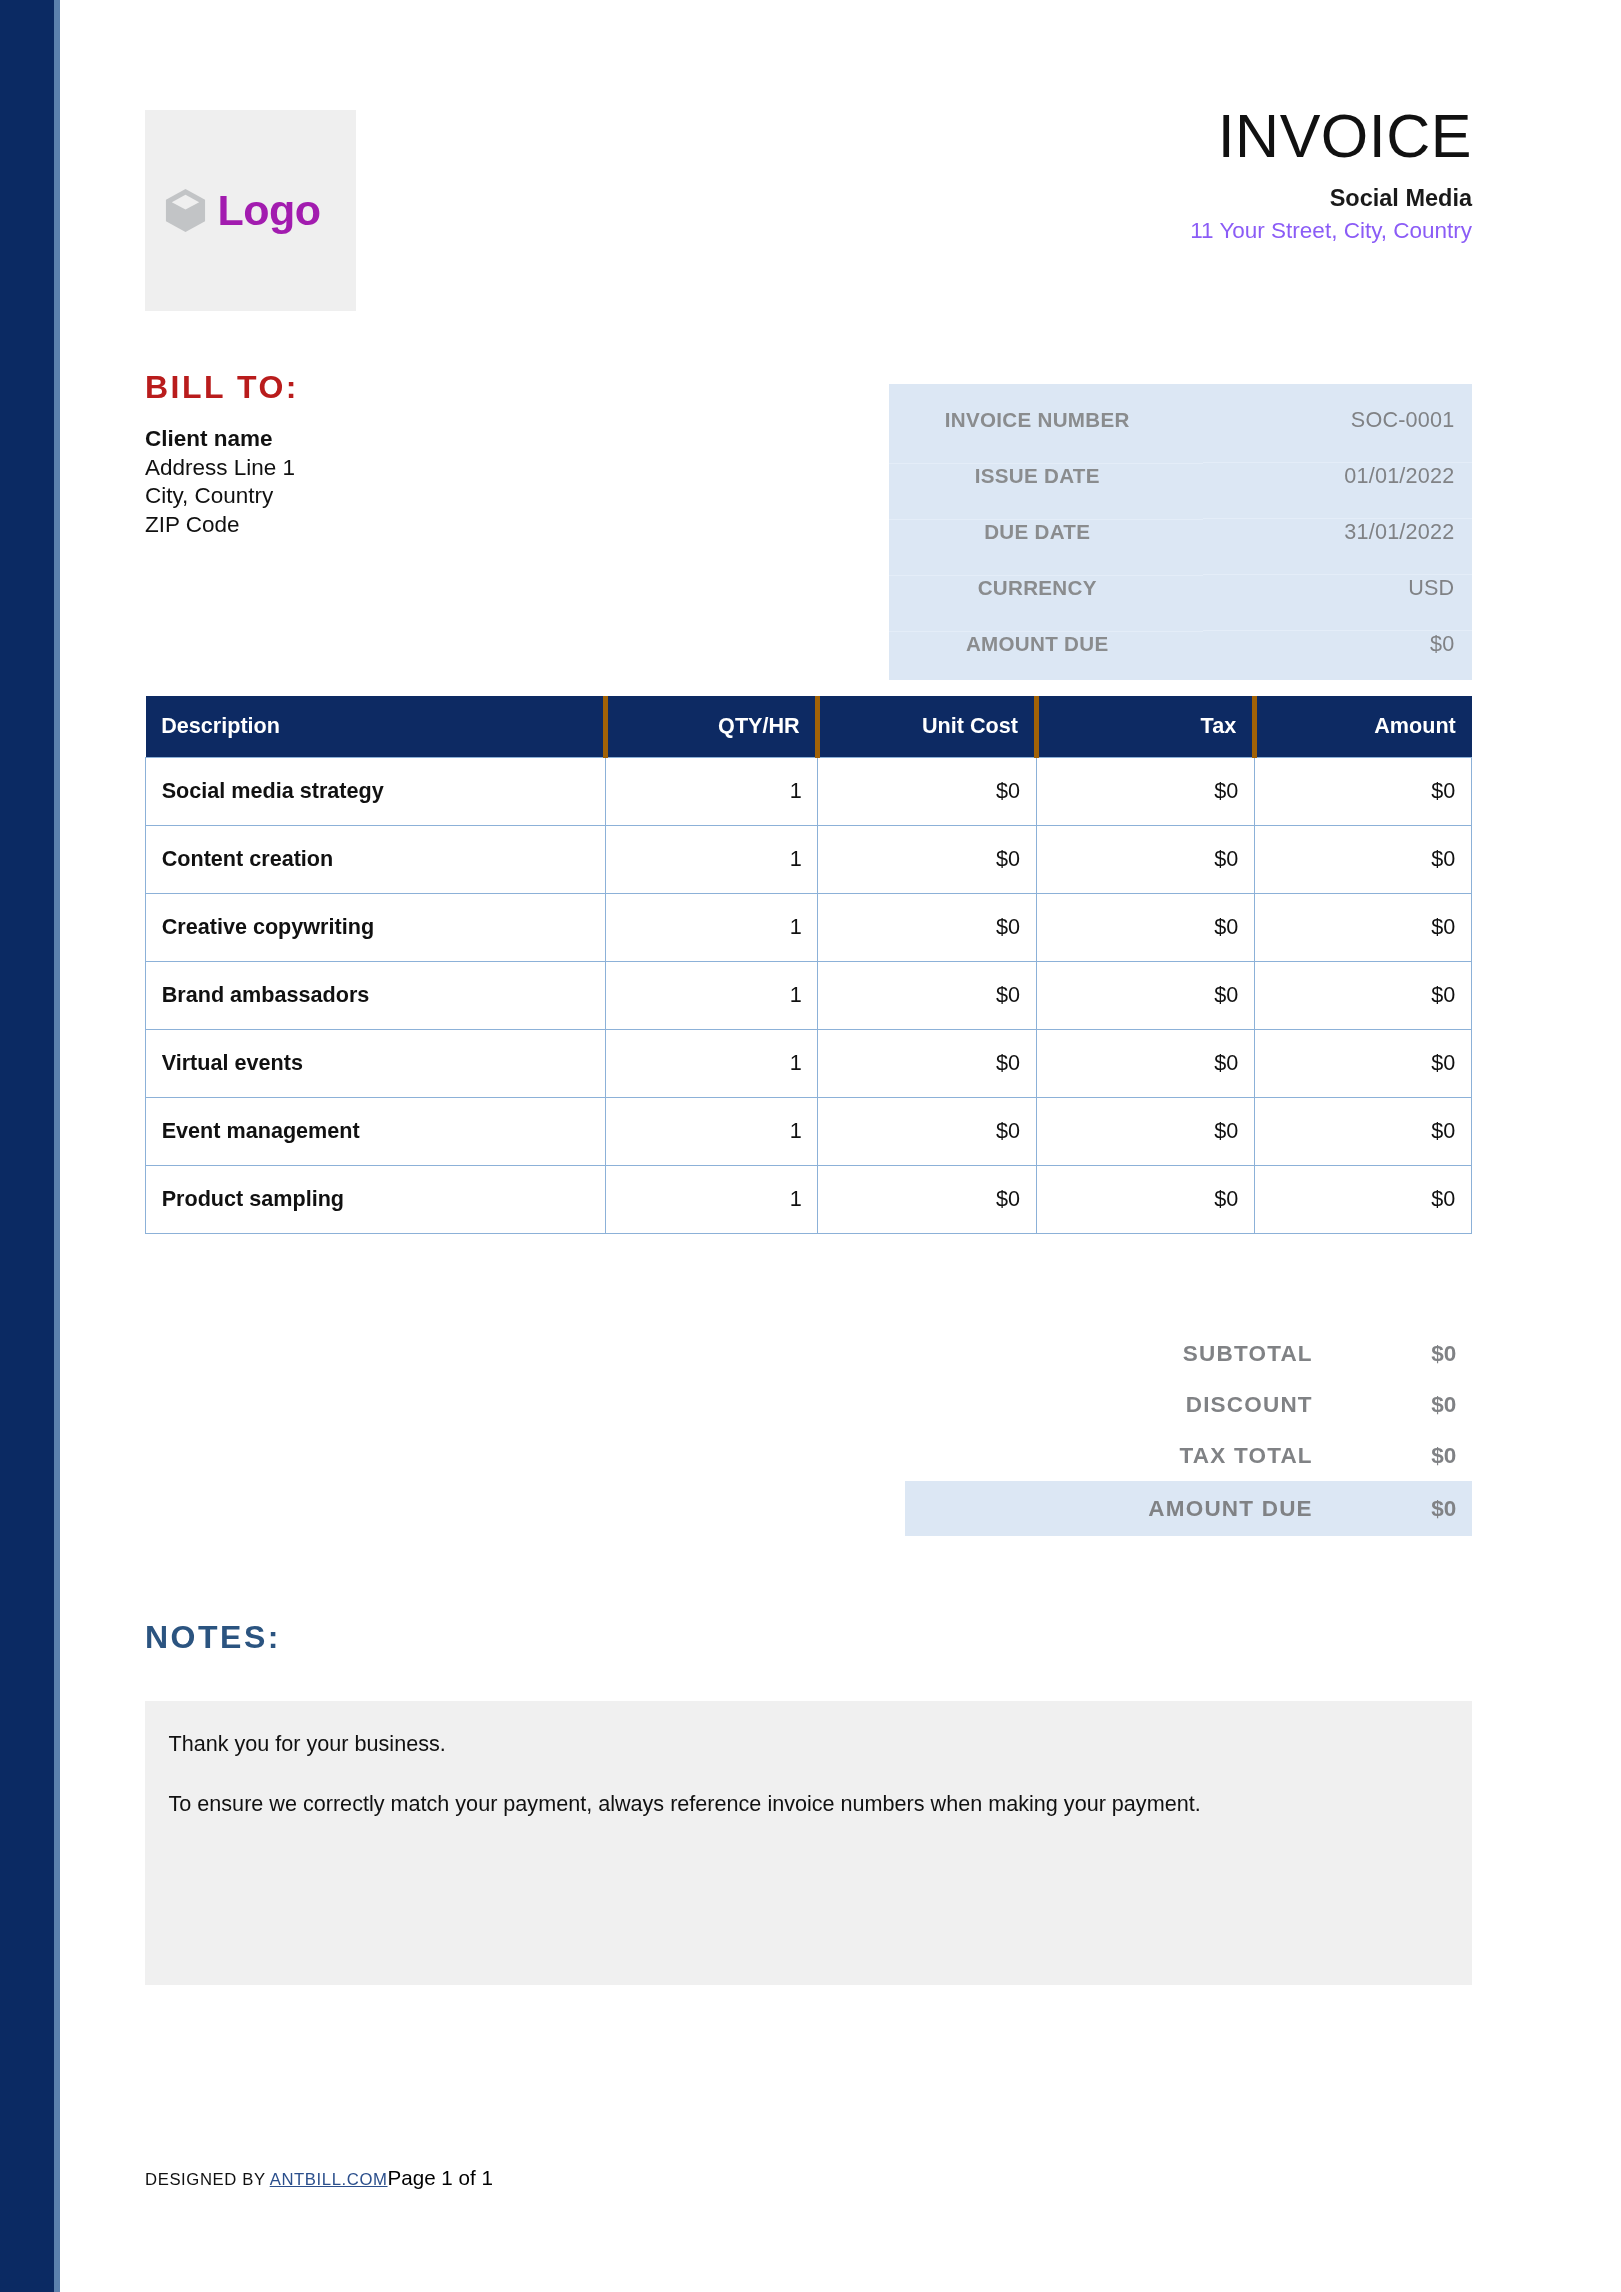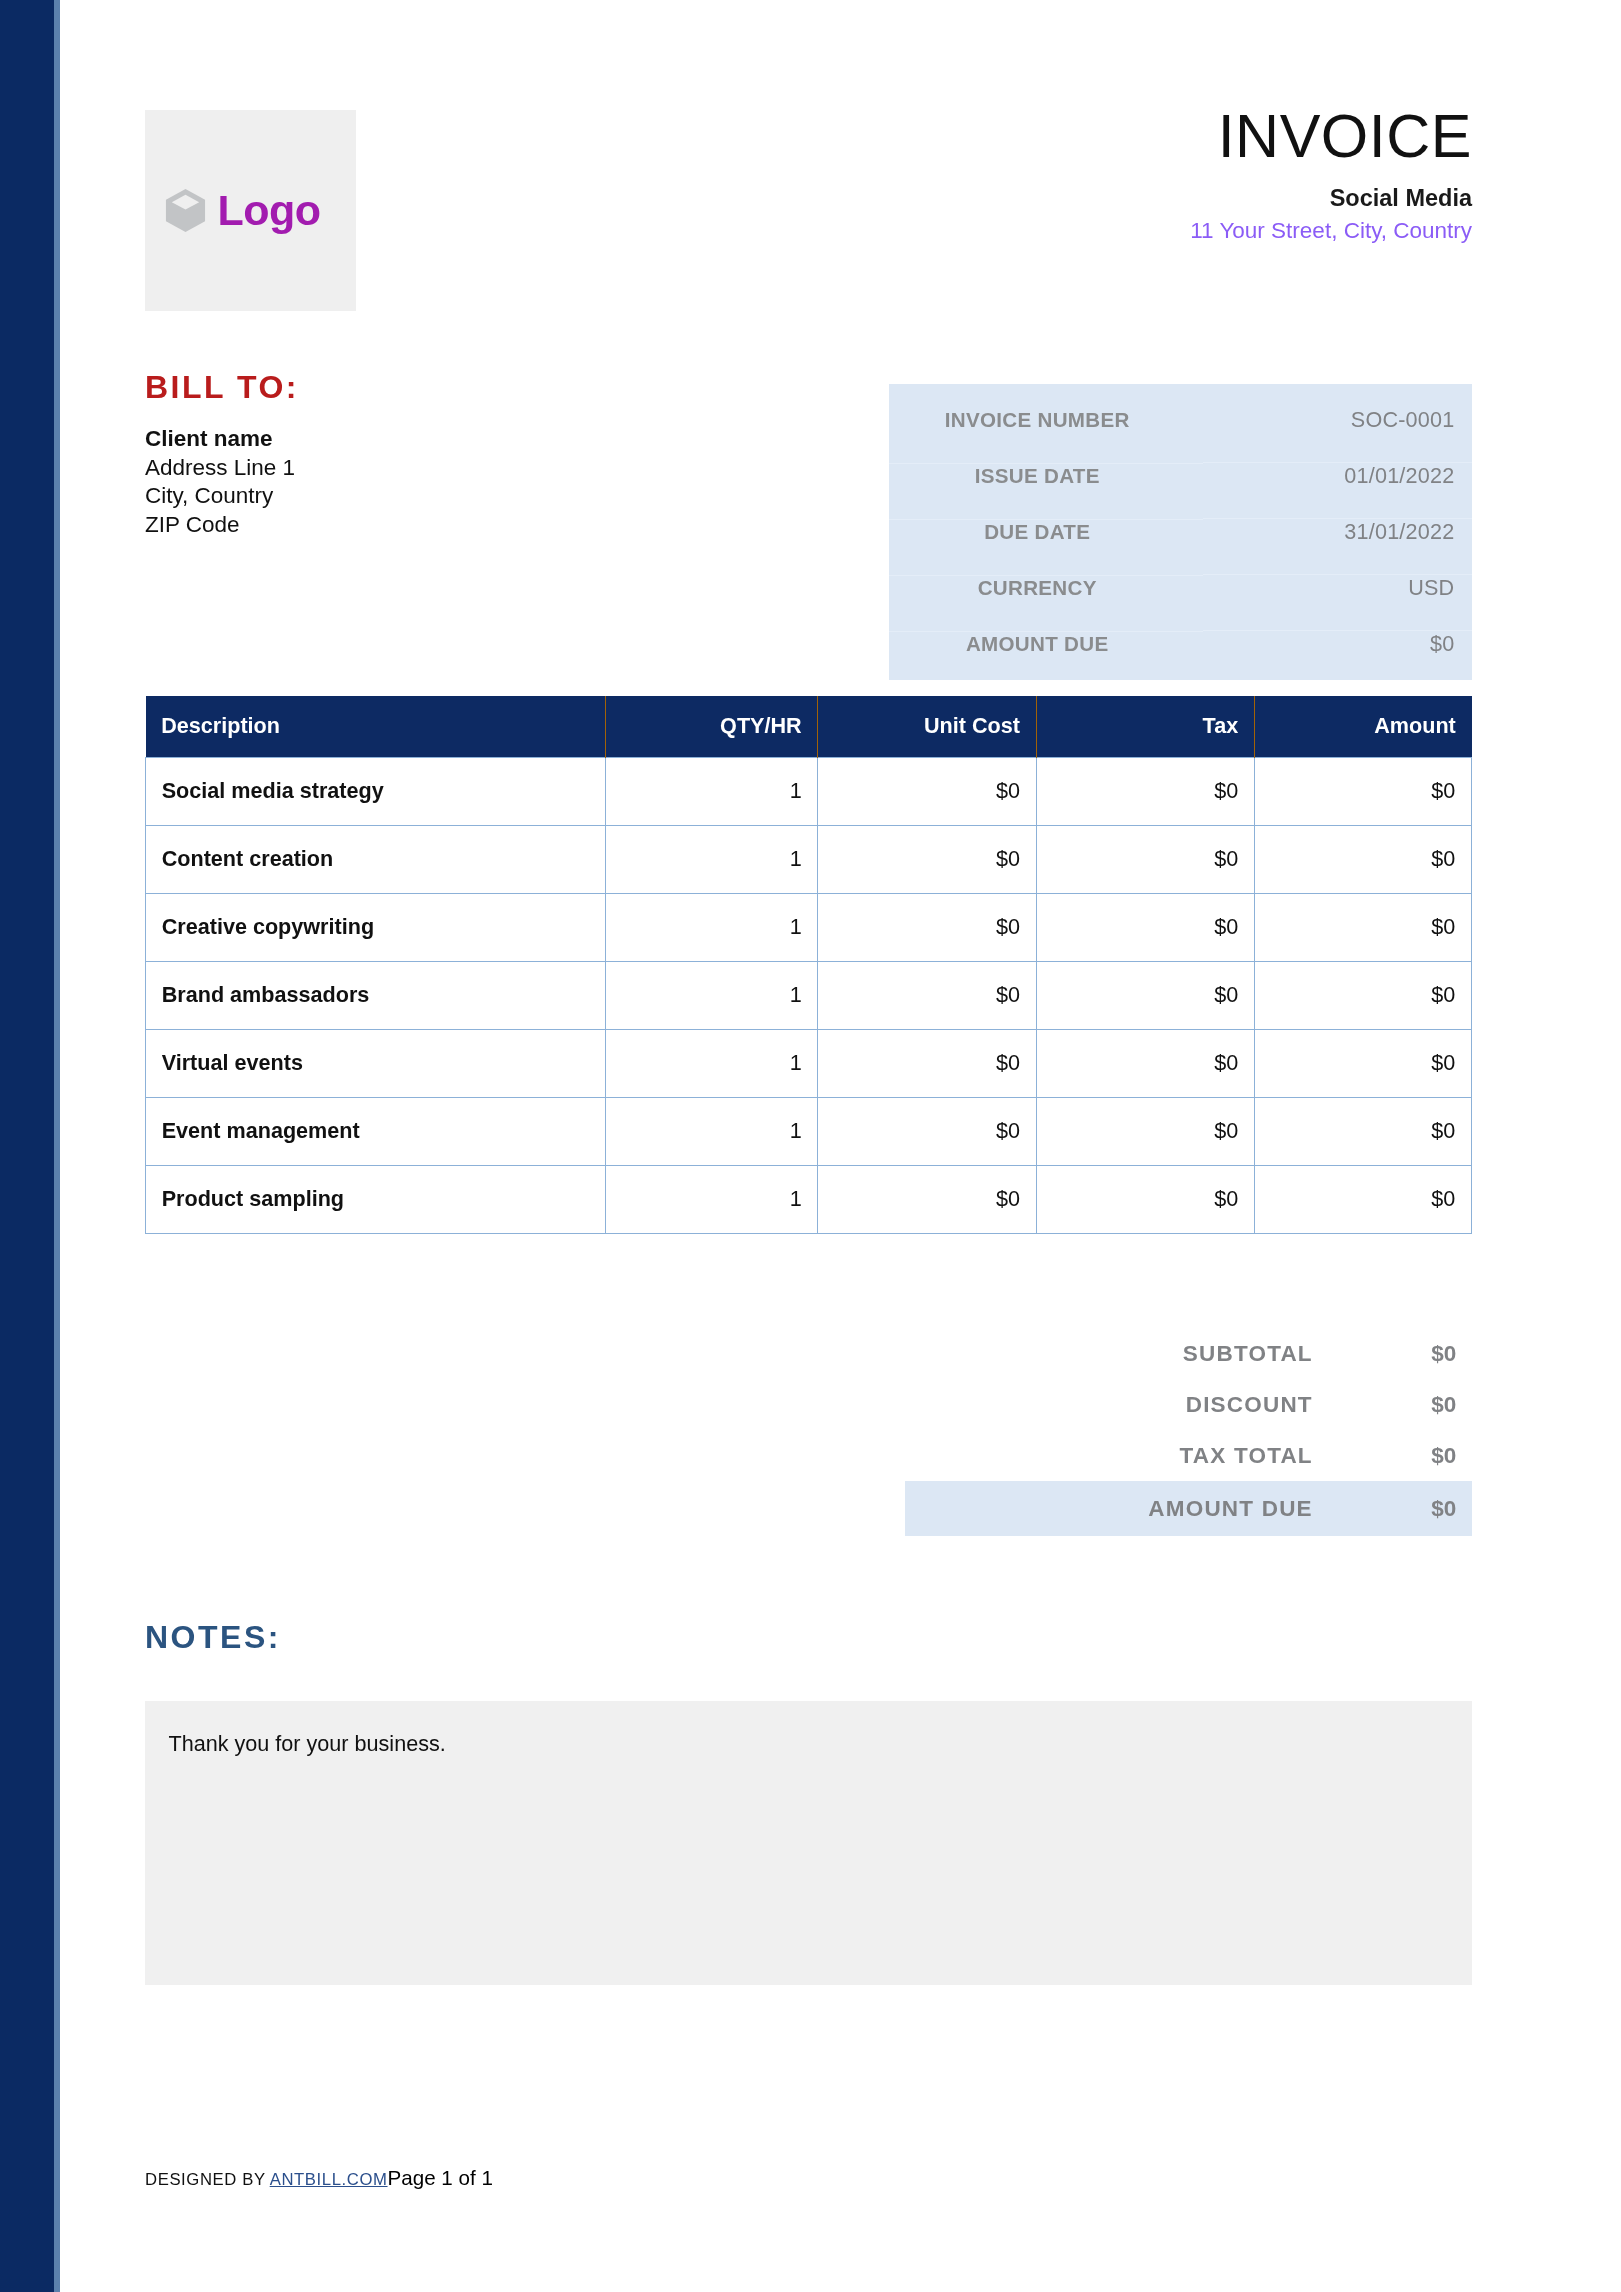--- a/index.html
+++ b/index.html
@@ -162,21 +162,21 @@
     border-collapse: collapse;
     table-layout: fixed;
   }
   .items thead th {
     background: #0D2A63;
     color: #ffffff;
     font-size: 21.6px;
     font-weight: bold;
     height: 61px;
     padding: 0 15.7px;
-    border-right: 1px solid #a16207;
+    border-right: 5px solid #a16207;
   }
   .items thead th:last-child { border-right: none; }
   .items thead th.c-desc { text-align: left; }
   .items thead th.c-num { text-align: right; }
 
   .items tbody td {
     height: 68px;
     font-size: 21.6px;
     color: #111111;
     padding: 0 15.7px;
@@ -413,20 +413,21 @@
       </div>
       <div class="totals-row highlight">
         <div class="totals-label">AMOUNT DUE</div>
         <div class="totals-value">$0</div>
       </div>
     </div>
 
     <div class="notes-title">NOTES:</div>
     <div class="notes-box">
       <div class="notes-p">Thank you for your business.</div>
+      <div class="notes-p">To ensure we correctly match your payment, always reference invoice numbers when making your payment.</div>
     </div>
 
     <div class="footer">
       <div class="footer-left">
         <span>DESIGNED BY </span><a class="footer-link" href="#">ANTBILL.COM</a>
       </div>
       <div class="footer-right">Page 1 of 1</div>
     </div>
 
   </div>

